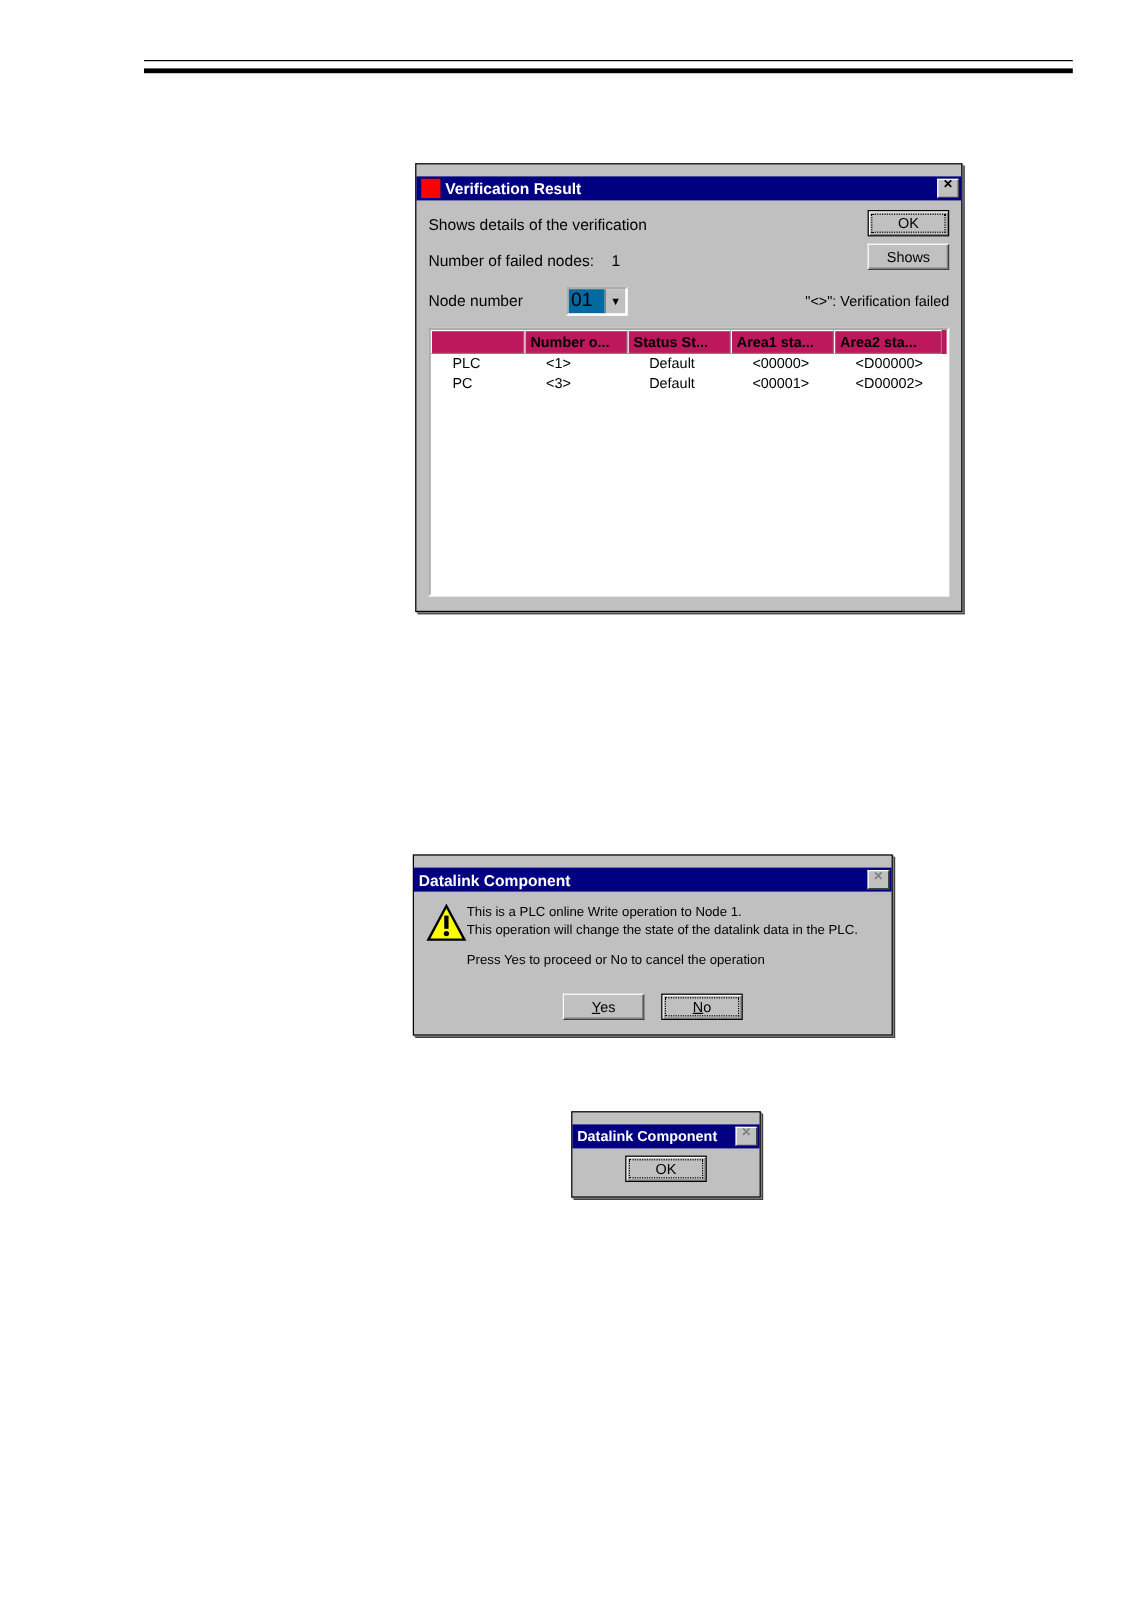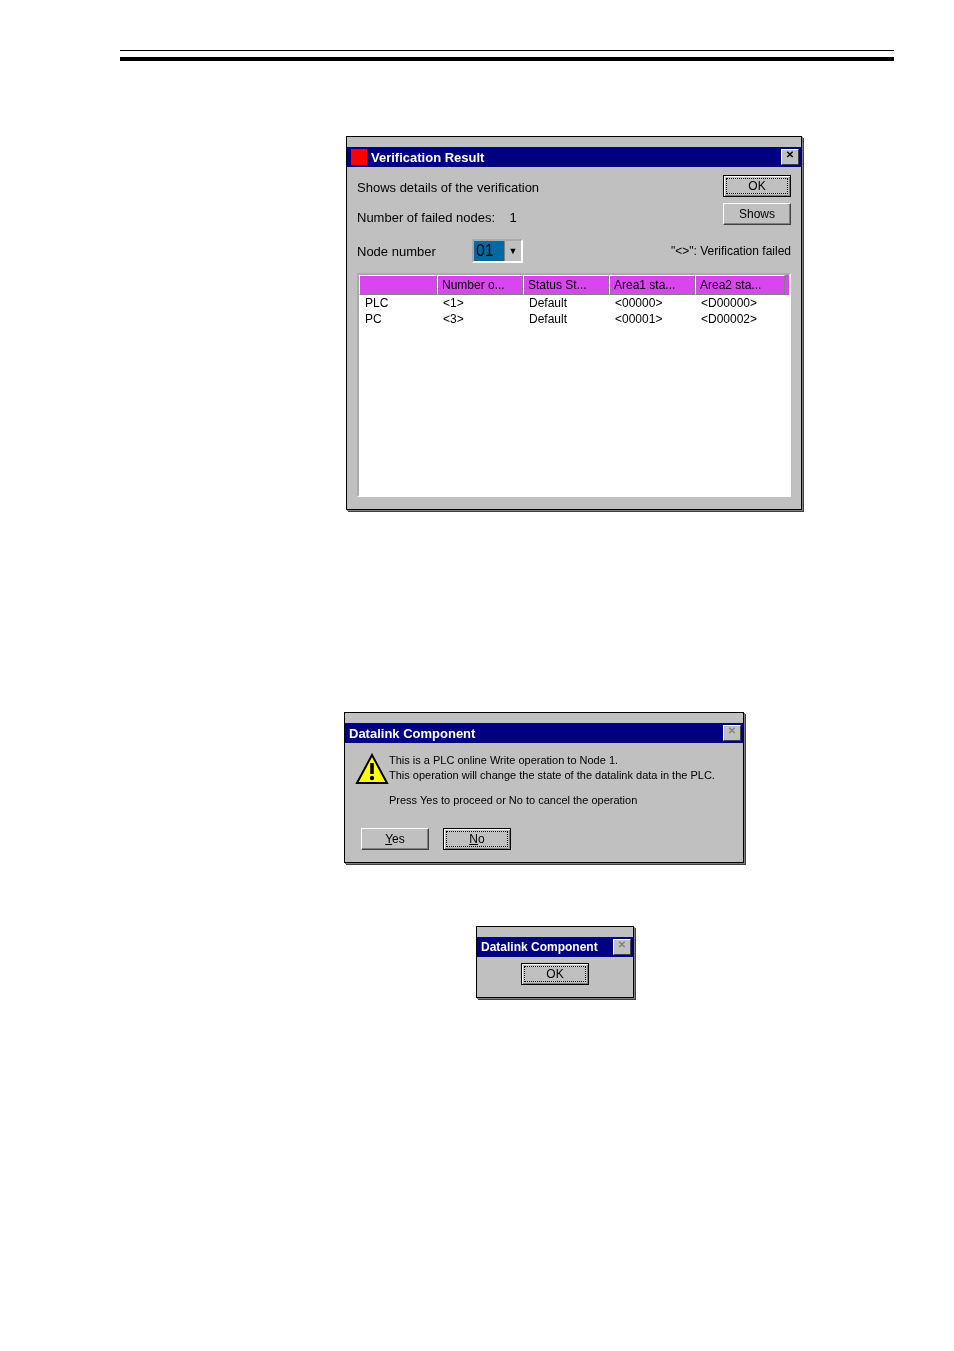--- a/index.html
+++ b/index.html
@@ -129,21 +129,22 @@
   .legend { font-size: 12px; }
   .listview {
     margin-top: 10px;
     background: #fff;
     border: 2px inset #fff;
     height: 220px;
     overflow: hidden;
   }
   .lv-head {
     display: flex;
-    background: #d946ef;
+    background: #be185d;
+    font-weight: bold;
   }
   .lv-head .hcell {
     border: 1px solid #fff;
     border-right-color: #808080;
     border-bottom-color: #808080;
     font-size: 12px;
     padding: 2px 4px;
     box-sizing: border-box;
     white-space: nowrap;
     overflow: hidden;
@@ -151,34 +152,34 @@
   .col0 { width: 78px; }
   .col1 { width: 86px; }
   .col2 { width: 86px; }
   .col3 { width: 86px; }
   .col4 { width: 90px; }
   .lv-row {
     display: flex;
     font-size: 12px;
   }
   .lv-row .cell {
-    padding: 1px 6px;
+    padding: 1px 18px;
     box-sizing: border-box;
     white-space: nowrap;
   }
   .warn-icon {
     width: 34px; height: 34px; flex: 0 0 auto;
     position: relative;
   }
   .warn-icon svg { width: 34px; height: 34px; display:block; }
   .confirm-text { font-size: 12px; line-height: 16px; }
   .confirm-btns {
     display: flex;
     gap: 14px;
-    justify-content: flex-start;
+    justify-content: center;
     padding: 8px 16px 12px;
   }
 
   
   #confirm-dlg { left: 344px; top: 712px; width: 288px; }
 
   
 
   
   #complete-dlg { }

